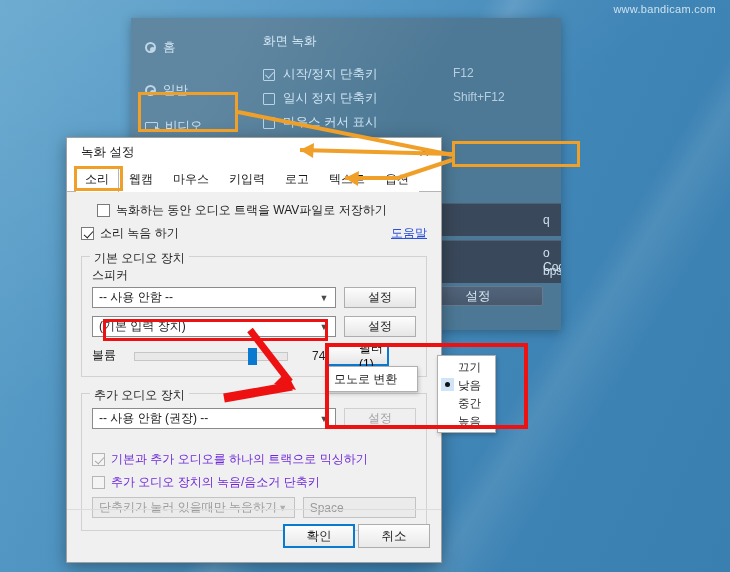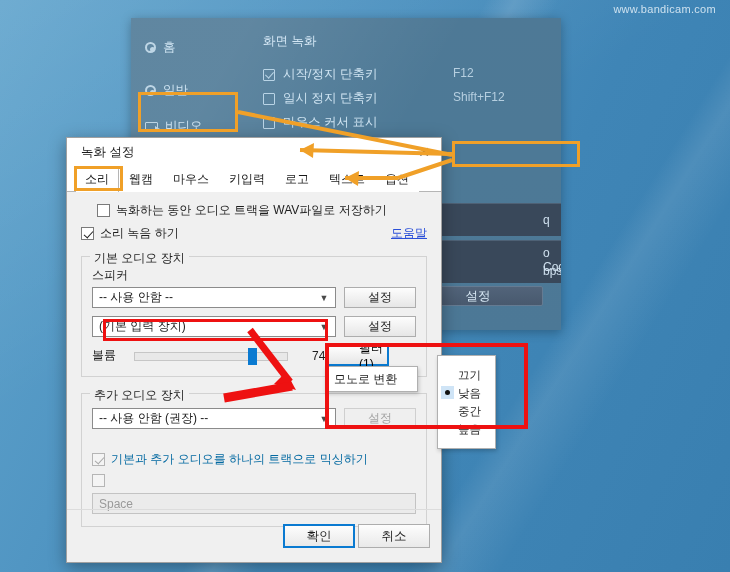--- a/index.html
+++ b/index.html
@@ -92,21 +92,21 @@
   .chk.dis{border-color:#b5b5b5;background:#f4f4f4}
   .chk.dis.on:after{border-color:#a8a8a8}
   .help{color:#2a4fd8;text-decoration:underline;font-size:12px;margin-left:auto;}
   .grp{
     border:1px solid #d2d2d2;margin:8px 0 0;padding:10px 10px 10px;position:relative;
   }
   .grp > .legend{
     position:absolute;top:-7px;left:8px;background:#f0f0f0;padding:0 4px;font-size:12px;color:#1d1d1d;
   }
   .lbl{font-size:12px;margin:0 0 3px;color:#1d1d1d;}
-  .lbl.dis{color:#0369a1}
+  .lbl.dis{color:#6d28d9}
   .ctlrow{display:flex;align-items:center;gap:8px;margin-bottom:8px;}
   .combo{
     flex:1;height:21px;background:#fff;border:1px solid #8b8b8b;display:flex;align-items:center;
     padding:0 6px;font-size:12px;box-sizing:border-box;position:relative;color:#1d1d1d;
   }
   .combo .cv{flex:1;overflow:hidden;white-space:nowrap}
   .combo .chev{width:10px;text-align:center;color:#4a4a4a;font-size:9px;}
   .combo.dis{background:#ebebeb;border-color:#c3c3c3;color:#9a9a9a}
   .combo.dis .chev{color:#b0b0b0}
   .btn{
@@ -134,21 +134,21 @@
   }
   #menu{
     position:absolute;left:325px;top:366px;width:91px;background:#fff;
     border:1px solid #b0b0b0;z-index:45;padding:2px 0;box-shadow:1px 2px 4px rgba(0,0,0,.2);
   }
   .mi{height:20px;display:flex;align-items:center;padding:0 8px;font-size:12px;color:#1d1d1d;position:relative;}
   .mi.sel{background:#68b0e8;color:#000;}
   .mi .arw{position:absolute;right:5px;font-size:9px;color:#333}
   #submenu{
     position:absolute;left:437px;top:355px;width:57px;background:#fff;
-    border:1px solid #b0b0b0;z-index:46;padding:10px 0;box-shadow:1px 2px 4px rgba(0,0,0,.2);
+    border:1px solid #b0b0b0;z-index:46;padding:2px 0;box-shadow:1px 2px 4px rgba(0,0,0,.2);
   }
   .smi{height:18px;display:flex;align-items:center;padding:0 4px 0 20px;font-size:11.5px;color:#1d1d1d;position:relative}
   .smi .rdo{position:absolute;left:3px;top:2px;width:13px;height:13px;background:#cfe4f6;display:flex;align-items:center;justify-content:center;}
   .smi .rdo b{width:5px;height:5px;background:#111;border-radius:50%;display:block}
   
   .hl-orange{position:absolute;border:3px solid #f0a028;box-sizing:border-box;z-index:60;}
   .hl-red{position:absolute;border:3px solid #ee1111;box-sizing:border-box;z-index:60;}
   .hl-red-thick{position:absolute;border:4px solid #ee1111;box-sizing:border-box;z-index:60;}
   svg.ann{position:absolute;left:0;top:0;width:730px;height:572px;z-index:62;pointer-events:none;}
 </style>
@@ -288,23 +288,28 @@
         <div class="btn dis">설정</div>
       </div>
 
       <div class="row" style="margin-top:22px">
         <span class="chk dis on"></span>
         <span class="lbl dis" style="margin:0">기본과 추가 오디오를 하나의 트랙으로 믹싱하기</span>
       </div>
 
       <div class="row">
         <span class="chk dis"></span>
+        <span class="lbl dis" style="margin:0">추가 오디오 장치의 녹음/음소거 단축키</span>
       </div>
 
       <div class="ctlrow" style="margin-bottom:2px">
+        <div class="combo dis" style="flex:1.9">
+          <span class="cv">단축키가 눌러 있을때만 녹음하기</span>
+          <span class="chev">▼</span>
+        </div>
         <div class="combo dis" style="flex:1">
           <span class="cv">Space</span>
         </div>
       </div>
     </div>
   </div>
 
   <div class="footer">
     <div class="fbtn primary" style="left:216px">확인</div>
     <div class="fbtn" style="left:291px">취소</div>

